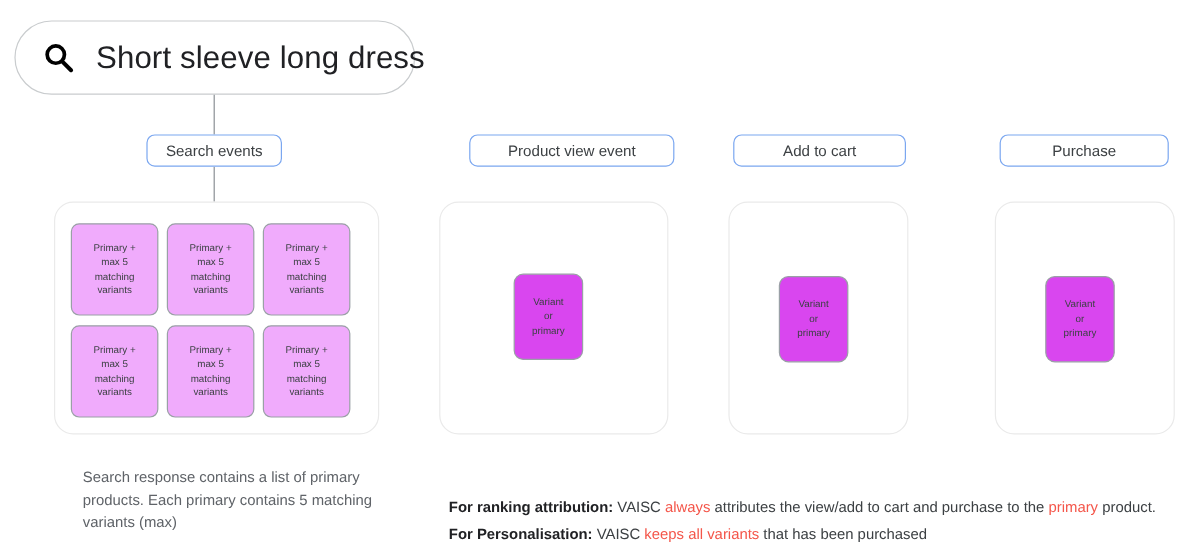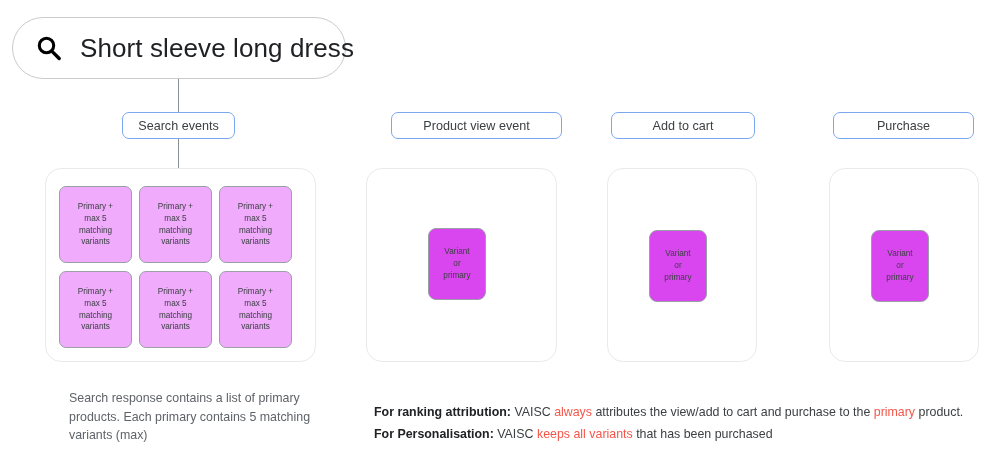--- a/index.html
+++ b/index.html
@@ -129,21 +129,21 @@
     left: 69px;
     top: 389px;
     width: 250px;
     font-size: 12.4px;
     line-height: 1.5;
     color: #5f6368;
   }
   #right-captions {
     position: absolute;
     left: 374px;
-    top: 401px;
+    top: 412px;
     width: 615px;
     font-size: 12.4px;
     line-height: 1.78;
     color: #3c4043;
   }
   .cap-line { white-space: nowrap; }
   .cap-bold { font-weight: bold; color: #202124; }
   .cap-red  { color: #f4564a; }
 </style>
 </head>

